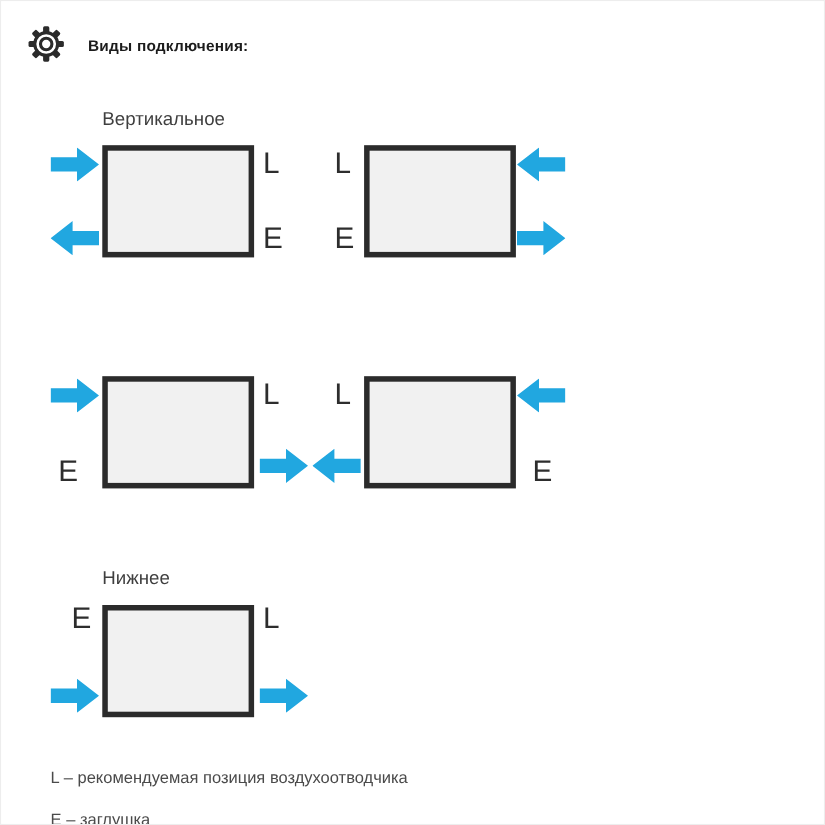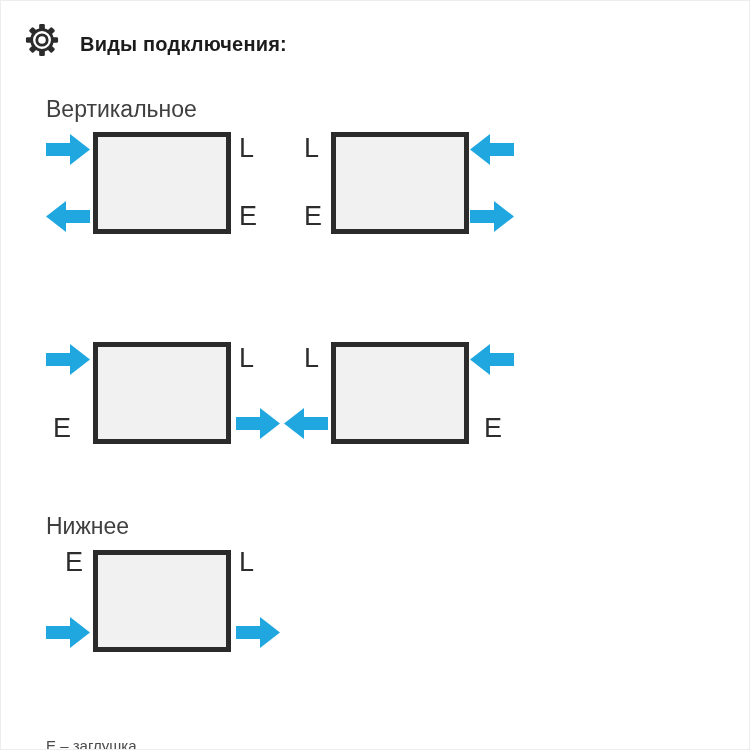--- a/index.html
+++ b/index.html
@@ -7,24 +7,24 @@
     position:relative;
     width:750px;height:750px;
     background:#ffffff;
     border:1px solid #ededed;
     box-sizing:border-box;
     font-family:"Liberation Sans","DejaVu Sans",sans-serif;
     overflow:hidden;
   }
   .abs{position:absolute;}
   .page-title{
-    font-size:20px;font-weight:bold;color:#1c1c1c;letter-spacing:.2px;
+    font-size:14px;font-weight:bold;color:#1c1c1c;letter-spacing:.2px;
   }
   .section-label{
-    font-size:23px;color:#3f3f3f;line-height:24px;
+    font-size:17px;color:#3f3f3f;line-height:24px;margin-left:47px;
   }
   .radiator{
     width:138px;height:102px;
     box-sizing:border-box;
     border:5px solid #2b2b2b;
     background:#f1f1f1;
   }
   .arrow{width:44px;height:31px;display:block;}
   .port-label{
     font-size:27px;color:#2d2d2d;line-height:31px;width:26px;
@@ -102,15 +102,16 @@
   <div class="abs radiator" style="left:92px;top:549px;"></div>
   <div class="abs port-label" style="left:64px;top:546px;">E</div>
   <div class="abs port-label" style="left:238px;top:546px;">L</div>
   <svg class="abs arrow" style="left:45px;top:616px;" viewBox="0 0 44 31">
     <polygon points="0,9 24,9 24,0 44,15.5 24,31 24,22 0,22" fill="#21a7e0"></polygon>
   </svg>
   <svg class="abs arrow" style="left:235px;top:616px;" viewBox="0 0 44 31">
     <polygon points="0,9 24,9 24,0 44,15.5 24,31 24,22 0,22" fill="#21a7e0"></polygon>
   </svg>
 
+  <div class="abs legend-line" style="left:45px;top:698px;">L – рекомендуемая позиция воздухоотводчика</div>
   <div class="abs legend-line" style="left:45px;top:736px;">E – заглушка</div>
 
 </div>
 
 </body></html>

